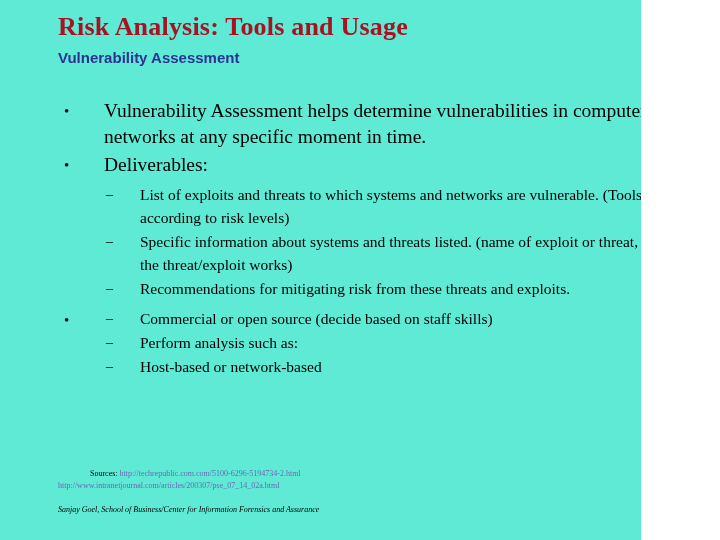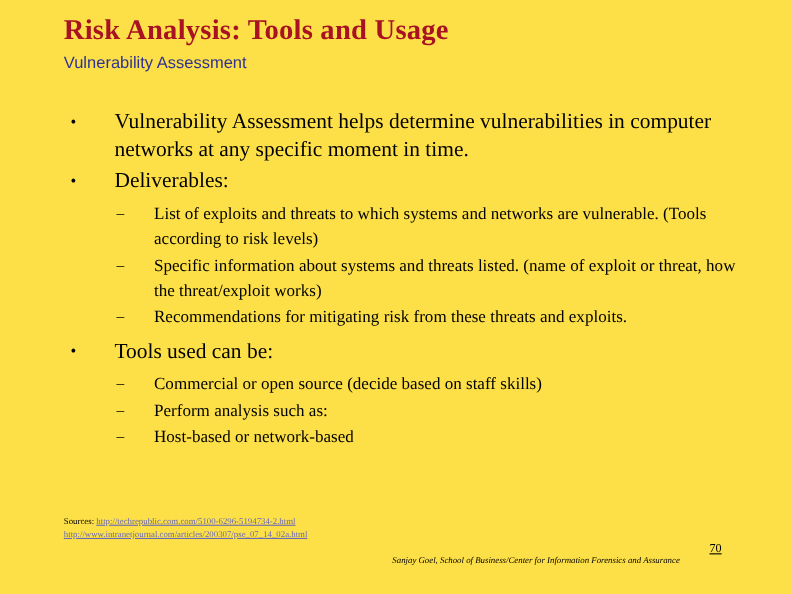--- a/index.html
+++ b/index.html
@@ -2,26 +2,27 @@
 <html><head>
 <meta charset="utf-8">
 <style>
   html, body {
     margin: 0;
     padding: 0;
     background: #ffffff;
   }
   #slide {
     position: relative;
-    width: 720px;
+    width: 625px;
     height: 540px;
-    background: #fde047;
+    background: #5eead4;
     overflow: hidden;
     font-family: "Liberation Serif", "DejaVu Serif", serif;
     color: #000000;
+    padding-left: 16px;
   }
 
   
   .title {
     position: absolute;
     left: 58px;
     top: 12px;
     width: 620px;
     font-family: "Liberation Serif", "DejaVu Serif", serif;
     font-weight: bold;
@@ -30,21 +31,21 @@
     color: #A81222;
     letter-spacing: 0.2px;
     white-space: nowrap;
   }
   .subtitle {
     position: absolute;
     left: 58px;
     top: 48px;
     width: 620px;
     font-family: "Liberation Sans", "DejaVu Sans", sans-serif;
-    font-weight: normal;
+    font-weight: bold;
     font-size: 15px;
     line-height: 19px;
     color: #2E3192;
   }
 
   
   .body-area {
     position: absolute;
     left: 58px;
     top: 98px;
@@ -96,38 +97,37 @@
     width: 600px;
     font-size: 8px;
     line-height: 12px;
     color: #000;
   }
   .footer-line { white-space: nowrap; }
   .src-label {
     font-family: "Liberation Serif", "DejaVu Serif", serif;
     font-size: 8px;
     color: #000;
+    margin-left: 32px;
   }
   .src-link {
     color: #6A6AB5;
-    text-decoration: underline;
     font-size: 8px;
     text-align: center;
   }
   .credit {
     position: absolute;
     left: 58px;
     top: 504px;
     width: 560px;
     font-family: "Liberation Serif", "DejaVu Serif", serif;
     font-style: italic;
     font-size: 8px;
     line-height: 11px;
     color: #000;
-    text-align: right;
   }
   .pagenum {
     position: absolute;
     left: 645px;
     top: 492px;
     font-size: 11px;
     line-height: 14px;
     color: #000;
     text-decoration: underline;
   }
@@ -161,21 +161,20 @@
         <span>Specific information about systems and threats listed. (name of exploit or threat, how the threat/exploit works)</span>
       </div>
       <div class="lvl2">
         <span class="marker">–</span>
         <span>Recommendations for mitigating risk from these threats and exploits.</span>
       </div>
     </div>
 
     <div class="lvl1 gap-before">
       <span class="marker">•</span>
-      <span>Tools used can be:</span>
     </div>
     <div class="sublist">
       <div class="lvl2">
         <span class="marker">–</span>
         <span>Commercial or open source (decide based on staff skills)</span>
       </div>
       <div class="lvl2">
         <span class="marker">–</span>
         <span>Perform analysis such as:</span>
       </div>

